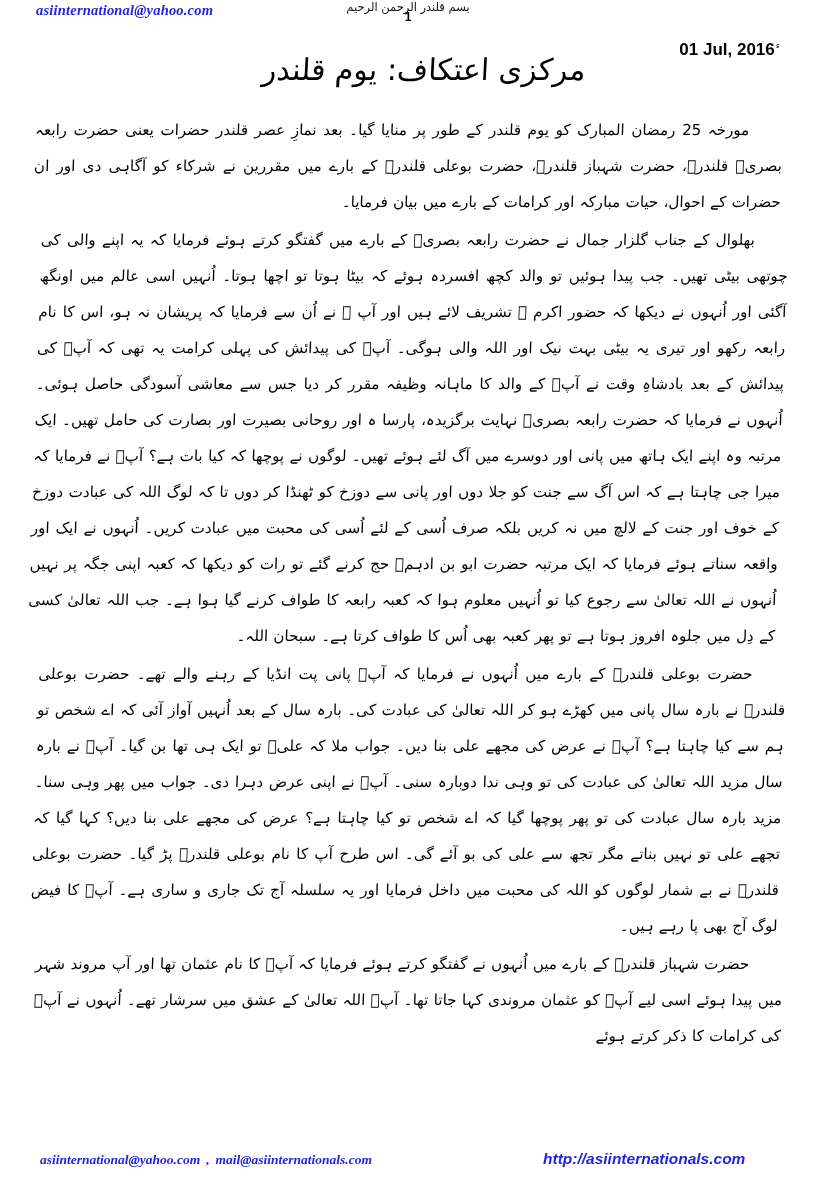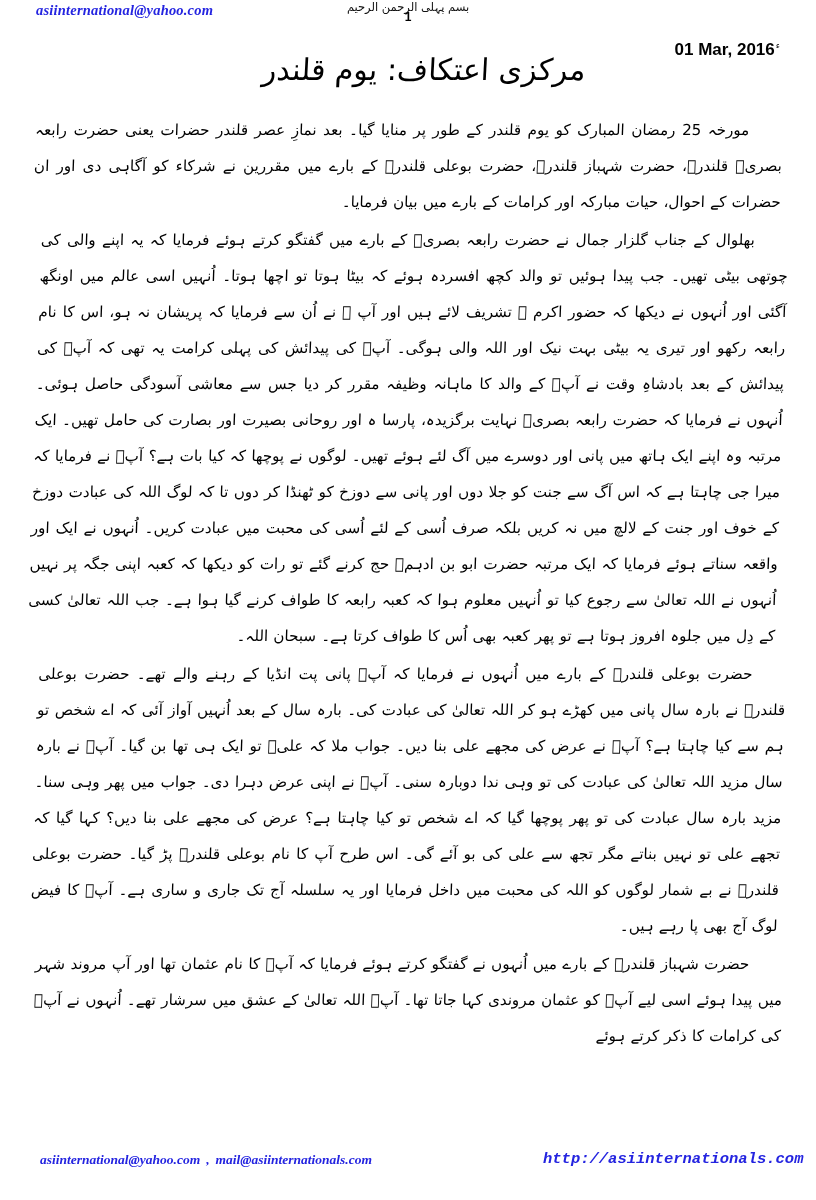--- a/index.html
+++ b/index.html
@@ -166,47 +166,47 @@
 
   .footer-left .sep {
     margin: 0 6px;
     color: #2424e0;
   }
 
   .footer-right {
     position: absolute;
     left: 543px;
     top: -2px;
-    font-family: Liberation Mono, monospace;
+    font-family: Liberation Sans, sans-serif;
     font-style: italic;
     font-weight: bold;
     font-size: 15.5px;
     color: #2424e0;
     white-space: nowrap;
   }
 </style>
 </head>
 <body>
 
 <div class="page">
 
   <div class="header-bar">
     <div class="header-email">asiinternational@yahoo.com</div>
 
     <div class="bismillah-wrap">
-      <span class="bismillah">بسم پہلی الرحمن الرحیم</span>
+      <span class="bismillah">بسم قلندر الرحمن الرحیم</span>
       <span class="page-number">1</span>
     </div>
   </div>
 
   <div class="title-row">
     <div class="doc-title">مرکزی اعتکاف: یوم قلندر</div>
 
     <div class="doc-date">
-      <span>01 Mar, 2016</span><span class="hijri-mark">ء</span>
+      <span>01 Jul, 2016</span><span class="hijri-mark">ء</span>
     </div>
   </div>
 
   <div class="body-area">
     <p class="para">مورخہ 25 رمضان المبارک کو یوم قلندر کے طور پر منایا گیا۔ بعد نمازِ عصر قلندر حضرات یعنی حضرت رابعہ بصریؒ قلندرؒ، حضرت شہباز قلندرؒ، حضرت بوعلی قلندرؒ کے بارے میں مقررین نے شرکاء کو آگاہی دی اور ان حضرات کے احوال، حیات مبارکہ اور کرامات کے بارے میں بیان فرمایا۔</p>
 
     <p class="para">بھلوال کے جناب گلزار جمال نے حضرت رابعہ بصریؒ کے بارے میں گفتگو کرتے ہوئے فرمایا کہ یہ اپنے والی کی چوتھی بیٹی تھیں۔ جب پیدا ہوئیں تو والد کچھ افسردہ ہوئے کہ بیٹا ہوتا تو اچھا ہوتا۔ اُنہیں اسی عالم میں اونگھ آگئی اور اُنہوں نے دیکھا کہ حضور اکرم ﷺ تشریف لائے ہیں اور آپ ﷺ نے اُن سے فرمایا کہ پریشان نہ ہو، اس کا نام رابعہ رکھو اور تیری یہ بیٹی بہت نیک اور اللہ والی ہوگی۔ آپؒ کی پیدائش کی پہلی کرامت یہ تھی کہ آپؒ کی پیدائش کے بعد بادشاہِ وقت نے آپؒ کے والد کا ماہانہ وظیفہ مقرر کر دیا جس سے معاشی آسودگی حاصل ہوئی۔ اُنہوں نے فرمایا کہ حضرت رابعہ بصریؒ نہایت برگزیدہ، پارسا ہ اور روحانی بصیرت اور بصارت کی حامل تھیں۔ ایک مرتبہ وہ اپنے ایک ہاتھ میں پانی اور دوسرے میں آگ لئے ہوئے تھیں۔ لوگوں نے پوچھا کہ کیا بات ہے؟ آپؒ نے فرمایا کہ میرا جی چاہتا ہے کہ اس آگ سے جنت کو جلا دوں اور پانی سے دوزخ کو ٹھنڈا کر دوں تا کہ لوگ اللہ کی عبادت دوزخ کے خوف اور جنت کے لالچ میں نہ کریں بلکہ صرف اُسی کے لئے اُسی کی محبت میں عبادت کریں۔ اُنہوں نے ایک اور واقعہ سناتے ہوئے فرمایا کہ ایک مرتبہ حضرت ابو بن ادہمؒ حج کرنے گئے تو رات کو دیکھا کہ کعبہ اپنی جگہ پر نہیں اُنہوں نے اللہ تعالیٰ سے رجوع کیا تو اُنہیں معلوم ہوا کہ کعبہ رابعہ کا طواف کرنے گیا ہوا ہے۔ جب اللہ تعالیٰ کسی کے دِل میں جلوہ افروز ہوتا ہے تو پھر کعبہ بھی اُس کا طواف کرتا ہے۔ سبحان اللہ۔</p>
 
     <p class="para">حضرت بوعلی قلندرؒ کے بارے میں اُنہوں نے فرمایا کہ آپؒ پانی پت انڈیا کے رہنے والے تھے۔ حضرت بوعلی قلندرؒ نے بارہ سال پانی میں کھڑے ہو کر اللہ تعالیٰ کی عبادت کی۔ بارہ سال کے بعد اُنہیں آواز آئی کہ اے شخص تو ہم سے کیا چاہتا ہے؟ آپؒ نے عرض کی مجھے علی بنا دیں۔ جواب ملا کہ علیؓ تو ایک ہی تھا بن گیا۔ آپؒ نے بارہ سال مزید اللہ تعالیٰ کی عبادت کی تو وہی ندا دوبارہ سنی۔ آپؒ نے اپنی عرض دہرا دی۔ جواب میں پھر وہی سنا۔ مزید بارہ سال عبادت کی تو پھر پوچھا گیا کہ اے شخص تو کیا چاہتا ہے؟ عرض کی مجھے علی بنا دیں؟ کہا گیا کہ تجھے علی تو نہیں بناتے مگر تجھ سے علی کی بو آئے گی۔ اس طرح آپ کا نام بوعلی قلندرؒ پڑ گیا۔ حضرت بوعلی قلندرؒ نے بے شمار لوگوں کو اللہ کی محبت میں داخل فرمایا اور یہ سلسلہ آج تک جاری و ساری ہے۔ آپؒ کا فیض لوگ آج بھی پا رہے ہیں۔</p>
 

